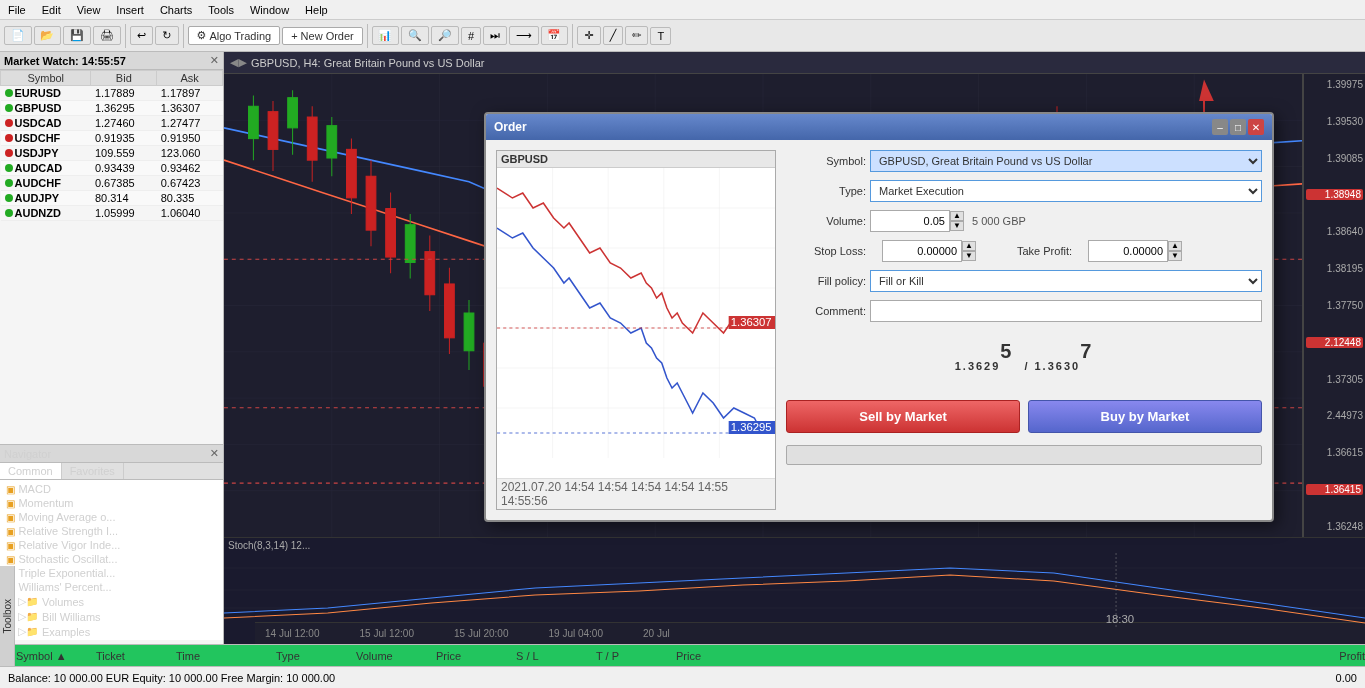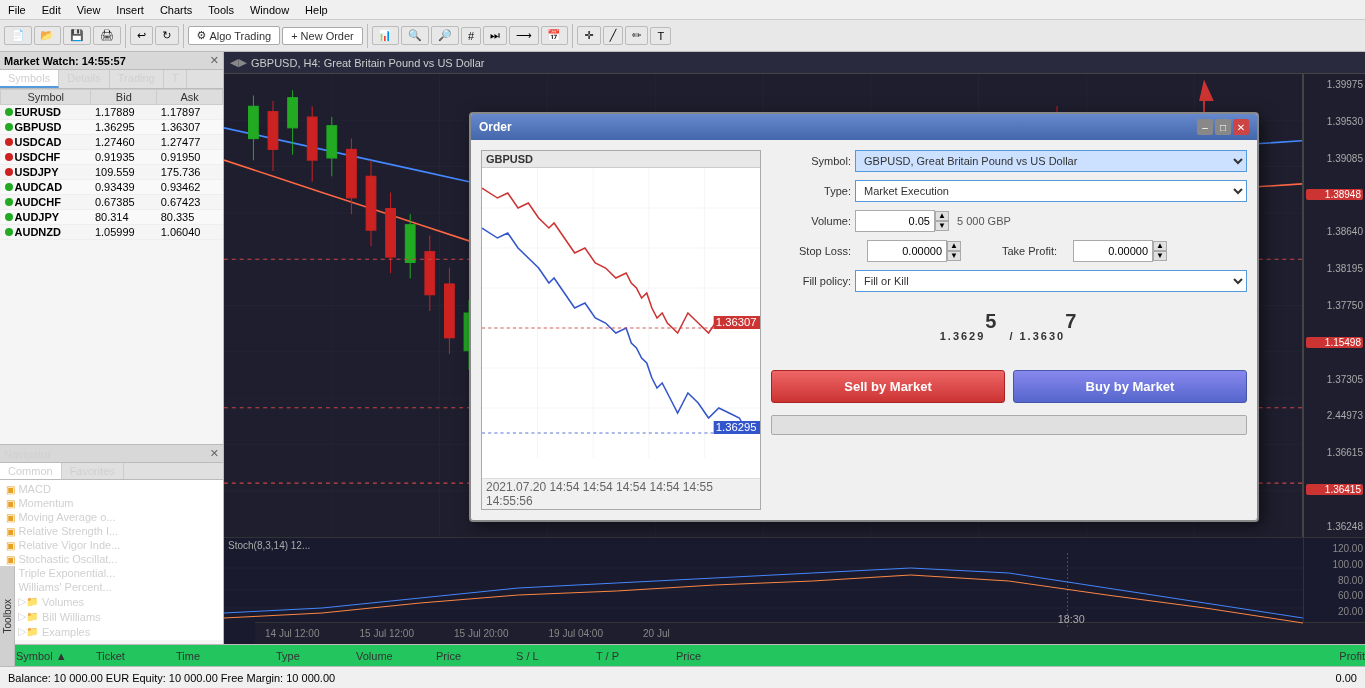--- a/index.html
+++ b/index.html
@@ -64,21 +64,21 @@
     #candlestick-svg { width: 100%; height: 100%; }
 
     
     #trade-bar { background: #f0f0f0; height: 22px; display: flex; align-items: center; padding: 0 8px; border-top: 1px solid #bbb; }
     #trade-bar-content { color: #000; font-size: 11px; }
 
     
     #order-dialog {
       position: absolute;
       top: 60px;
-      left: 245px;
+      left: 260px;
       width: 790px;
       background: #f0f0f0;
       border: 2px solid #888;
       border-radius: 4px;
       box-shadow: 4px 4px 16px rgba(0,0,0,0.5);
       z-index: 100;
     }
     #dialog-titlebar {
       background: linear-gradient(to bottom, #6688cc, #4466aa);
       color: #fff;
@@ -176,26 +176,20 @@
 
 <div id="main-layout">
 
   <div id="left-panel">
 
     <div id="market-watch">
       <div id="mw-header">
         <span id="mw-header-title">Market Watch: 14:55:57</span>
         <span style="cursor:pointer;color:#666">✕</span>
       </div>
-      <div id="mw-tabs">
-        <span class="active">Symbols</span>
-        <span>Details</span>
-        <span>Trading</span>
-        <span>T</span>
-      </div>
       <table id="mw-table">
         <thead>
           <tr>
             <th>Symbol</th>
             <th>Bid</th>
             <th>Ask</th>
           </tr>
         </thead>
         <tbody id="mw-tbody">
         <tr>
@@ -224,21 +218,21 @@
         <span class="sym-dot dot-red"></span>USDCHF
       </td>
       <td class="bid-col">0.91935</td>
       <td class="ask-col">0.91950</td>
     </tr>
             <tr>
       <td>
         <span class="sym-dot dot-red"></span>USDJPY
       </td>
       <td class="bid-col">109.559</td>
-      <td class="ask-col">175.736</td>
+      <td class="ask-col">123.060</td>
     </tr>
             <tr>
       <td>
         <span class="sym-dot dot-green"></span>AUDCAD
       </td>
       <td class="bid-col">0.93439</td>
       <td class="ask-col">0.93462</td>
     </tr>
             <tr>
       <td>
@@ -471,21 +465,21 @@
       </div>
 
       <div id="price-scale" style="width:62px; background:#1e1e2e; display:flex; flex-direction:column; justify-content:space-between; padding:5px 2px;">
         <span class="price-label">1.39975</span>
         <span class="price-label">1.39530</span>
         <span class="price-label">1.39085</span>
         <span class="price-label highlighted" style="background:#cc3333;color:#fff;padding:0 2px;border-radius:2px;">1.38948</span>
         <span class="price-label">1.38640</span>
         <span class="price-label">1.38195</span>
         <span class="price-label">1.37750</span>
-        <span class="price-label highlighted" style="background:#cc3333;color:#fff;padding:0 2px;border-radius:2px;">1.15498</span>
+        <span class="price-label highlighted" style="background:#cc3333;color:#fff;padding:0 2px;border-radius:2px;">2.12448</span>
         <span class="price-label">1.37305</span>
         <span class="price-label">2.44973</span>
         <span class="price-label">1.36615</span>
         <span class="price-label" style="background:#cc3333;color:#fff;padding:0 2px;border-radius:2px;">1.36415</span>
         <span class="price-label">1.36248</span>
       </div>
     </div>
 
     <div style="display:flex; height:85px; background:#1a1a2e; border-top:1px solid #333;">
       <div style="flex:1; position:relative;">
@@ -494,27 +488,20 @@
           <line x1="0" y1="15" x2="1100" y2="15" stroke="#2a2a3a" stroke-width="0.5"></line>
           <line x1="0" y1="37" x2="1100" y2="37" stroke="#2a2a3a" stroke-width="0.5"></line>
           <line x1="0" y1="55" x2="1100" y2="55" stroke="#2a2a3a" stroke-width="0.5"></line>
 
           <polyline stroke="#4488ff" stroke-width="1" fill="none" points="0,60 100,55 200,45 300,35 400,30 500,25 600,20 700,15 800,20 900,35 1000,50 1100,65"></polyline>
           <polyline stroke="#ff8844" stroke-width="1" fill="none" points="0,65 100,60 200,50 300,42 400,38 500,32 600,28 700,22 800,28 900,42 1000,55 1100,70"></polyline>
 
           <line x1="860" y1="0" x2="860" y2="75" stroke="#888" stroke-width="0.5" stroke-dasharray="2,2"></line>
           <text x="850" y="70" font-size="9" fill="#aaa">18:30</text>
         </svg>
-      </div>
-      <div style="width:62px; background:#1a1a2e; display:flex; flex-direction:column; justify-content:space-between; padding:5px 2px; border-left:1px solid #333;">
-        <span style="color:#888;font-size:10px;text-align:right;">120.00</span>
-        <span style="color:#888;font-size:10px;text-align:right;">100.00</span>
-        <span style="color:#888;font-size:10px;text-align:right;">80.00</span>
-        <span style="color:#888;font-size:10px;text-align:right;">60.00</span>
-        <span style="color:#888;font-size:10px;text-align:right;">20.00</span>
       </div>
     </div>
 
     <div id="time-axis" style="height:22px; background:#1e1e2e; border-top:1px solid #333; display:flex; align-items:center; padding:0 10px; overflow:hidden;margin-left:31px;">
       <span class="time-label">14 Jul 12:00</span>
       <span class="time-label">15 Jul 12:00</span>
       <span class="time-label">15 Jul 20:00</span>
       <span class="time-label">19 Jul 04:00</span>
       <span class="time-label">20 Jul</span>
     </div>
@@ -612,20 +599,24 @@
             </div>
           </div>
 
           <div class="form-row">
             <span class="form-label">Fill policy:</span>
             <select class="form-select">
               <option>Fill or Kill</option>
             </select>
           </div>
 
+          <div class="form-row">
+            <span class="form-label">Comment:</span>
+            <input type="text" class="form-input" style="flex: 1 1 0%; width: auto;" value="">
+          </div>
 
           <div class="price-display">
             <span>1.3629</span><span class="price-superscript">5</span>
             <span> / </span>
             <span>1.3630</span><span class="price-superscript">7</span>
           </div>
 
           <div class="btn-row">
             <button class="btn-sell">Sell by Market</button>
             <button class="btn-buy">Buy by Market</button>

